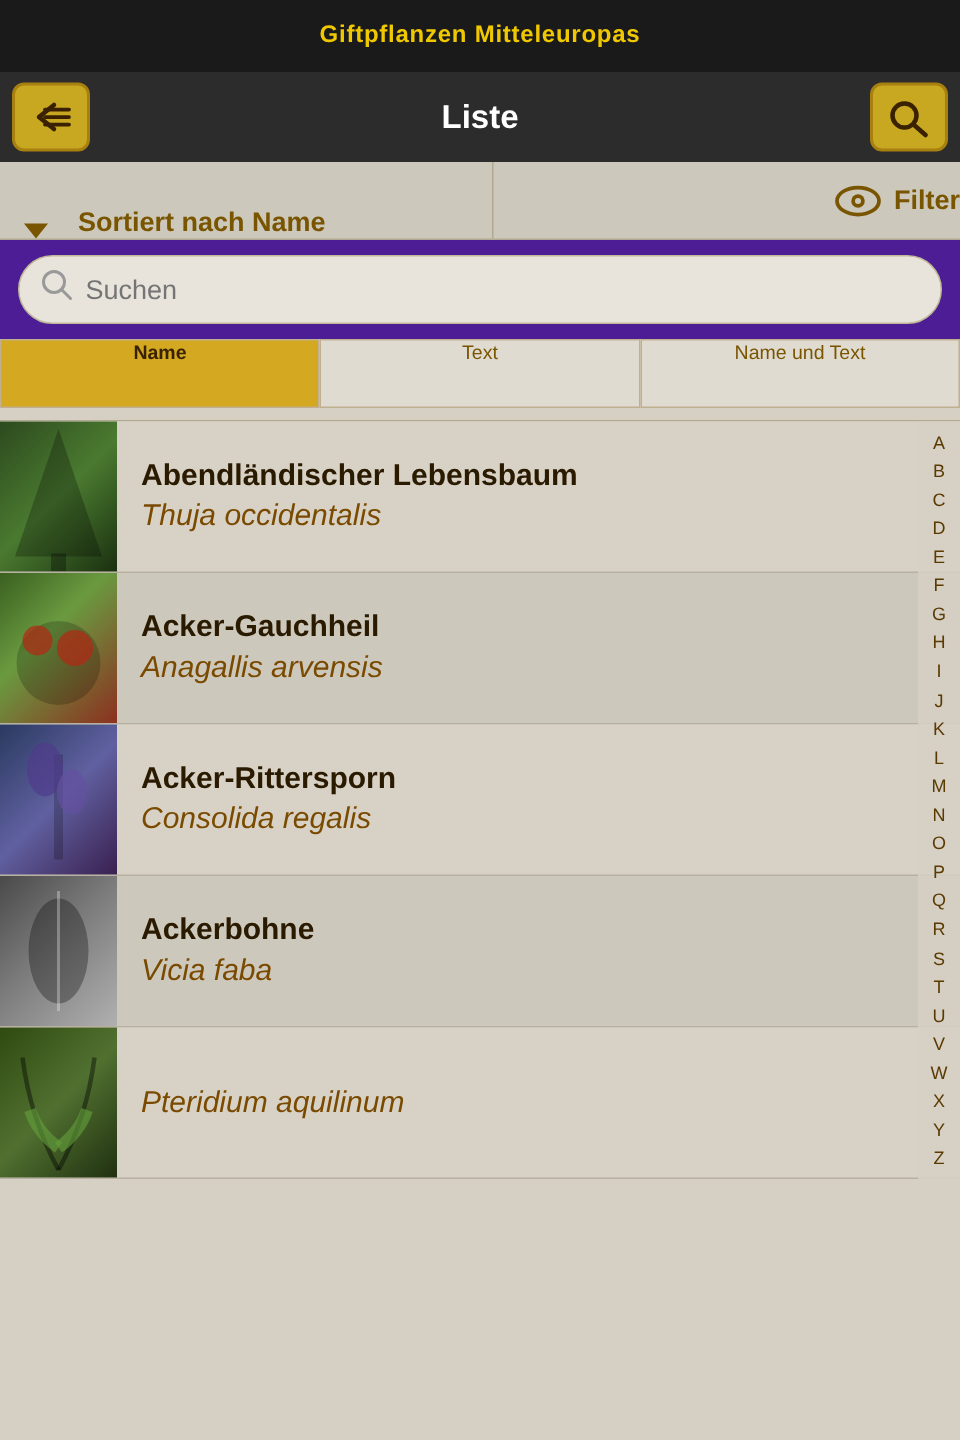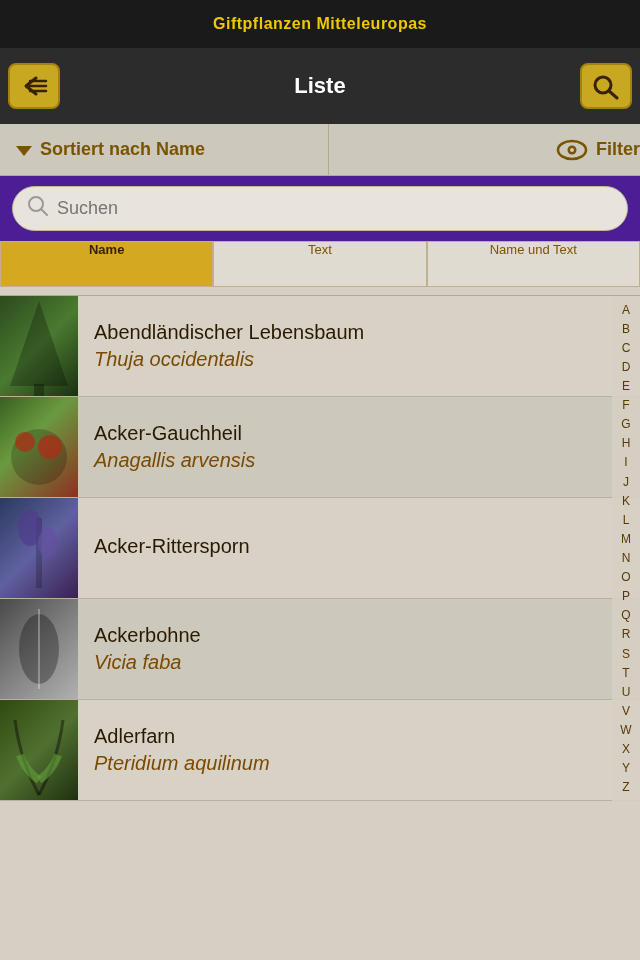--- a/index.html
+++ b/index.html
@@ -23,21 +23,21 @@
     #app-title-bar span {
       color: #f0c800;
       font-size: 16px;
       font-weight: bold;
       letter-spacing: 0.5px;
     }
 
     
     #nav-bar {
       background: #2c2c2c;
-      height: 76px;
+      height: 60px;
       display: flex;
       align-items: center;
       justify-content: space-between;
       padding: 0 8px;
     }
     .nav-btn {
       width: 52px;
       height: 46px;
       background: #c8a820;
       border-radius: 8px;
@@ -61,25 +61,26 @@
     #sort-filter-bar {
       background: #ccc8bb;
       height: 52px;
       display: flex;
       align-items: center;
       border-bottom: 1px solid #b0a990;
     }
     #sort-section {
       flex: 1;
       display: flex;
-      align-items: center;
+      align-items: flex-end;
       padding-left: 16px;
       border-right: 1px solid #b0a990;
       height: 100%;
       cursor: pointer;
+      gap: 12px;
     }
     #sort-section span {
       color: #7a5500;
       font-size: 18px;
       font-weight: bold;
     }
     .triangle-down {
       width: 0;
       height: 0;
       border-left: 8px solid transparent;
@@ -195,21 +196,21 @@
     }
     .plant-info {
       flex: 1;
       padding: 14px 16px;
       display: flex;
       flex-direction: column;
       justify-content: center;
     }
     .plant-name {
       font-size: 20px;
-      font-weight: normal;
+      font-weight: bold;
       color: #2a1a00;
       margin-bottom: 4px;
     }
     .plant-latin {
       font-size: 20px;
       color: #7a4a00;
       font-style: italic;
     }
 
     
@@ -339,20 +340,21 @@
       <div class="plant-item">
         <div class="plant-thumbnail plant-img-3">
           <svg viewBox="0 0 78 100" width="78" height="100">
             <rect x="36" y="20" width="6" height="70" fill="rgba(0,0,0,0.2)"></rect>
      <ellipse cx="30" cy="30" rx="12" ry="18" fill="rgba(80,60,140,0.7)"></ellipse>
      <ellipse cx="48" cy="45" rx="10" ry="15" fill="rgba(100,80,160,0.7)"></ellipse>
           </svg>
         </div>
         <div class="plant-info">
           <div class="plant-name">Acker-Rittersporn</div>
+          <div class="plant-latin">Consolida regalis</div>
         </div>
       </div>
       <div class="plant-item">
         <div class="plant-thumbnail plant-img-4">
           <svg viewBox="0 0 78 100" width="78" height="100">
             <ellipse cx="39" cy="50" rx="20" ry="35" fill="rgba(0,0,0,0.3)"></ellipse>
      <line x1="39" y1="10" x2="39" y2="90" stroke="rgba(255,255,255,0.3)" stroke-width="2"></line>
           </svg>
         </div>
         <div class="plant-info">
@@ -363,21 +365,20 @@
       <div class="plant-item">
         <div class="plant-thumbnail plant-img-5">
           <svg viewBox="0 0 78 100" width="78" height="100">
             <path d="M39,95 Q20,60 15,20" stroke="rgba(0,0,0,0.4)" stroke-width="3" fill="none"></path>
      <path d="M39,95 Q58,60 63,20" stroke="rgba(0,0,0,0.4)" stroke-width="3" fill="none"></path>
      <path d="M39,80 Q25,70 20,55" stroke="rgba(100,160,60,0.6)" stroke-width="8" fill="none"></path>
      <path d="M39,80 Q53,70 58,55" stroke="rgba(100,160,60,0.6)" stroke-width="8" fill="none"></path>
           </svg>
         </div>
         <div class="plant-info">
-          <div class="plant-name">Adlerfarn</div>
           <div class="plant-latin">Pteridium aquilinum</div>
         </div>
       </div>
     </div>
 
   <div id="alpha-index">
   <div class="alpha-letter">A</div>
       <div class="alpha-letter">B</div>
       <div class="alpha-letter">C</div>
       <div class="alpha-letter">D</div>

